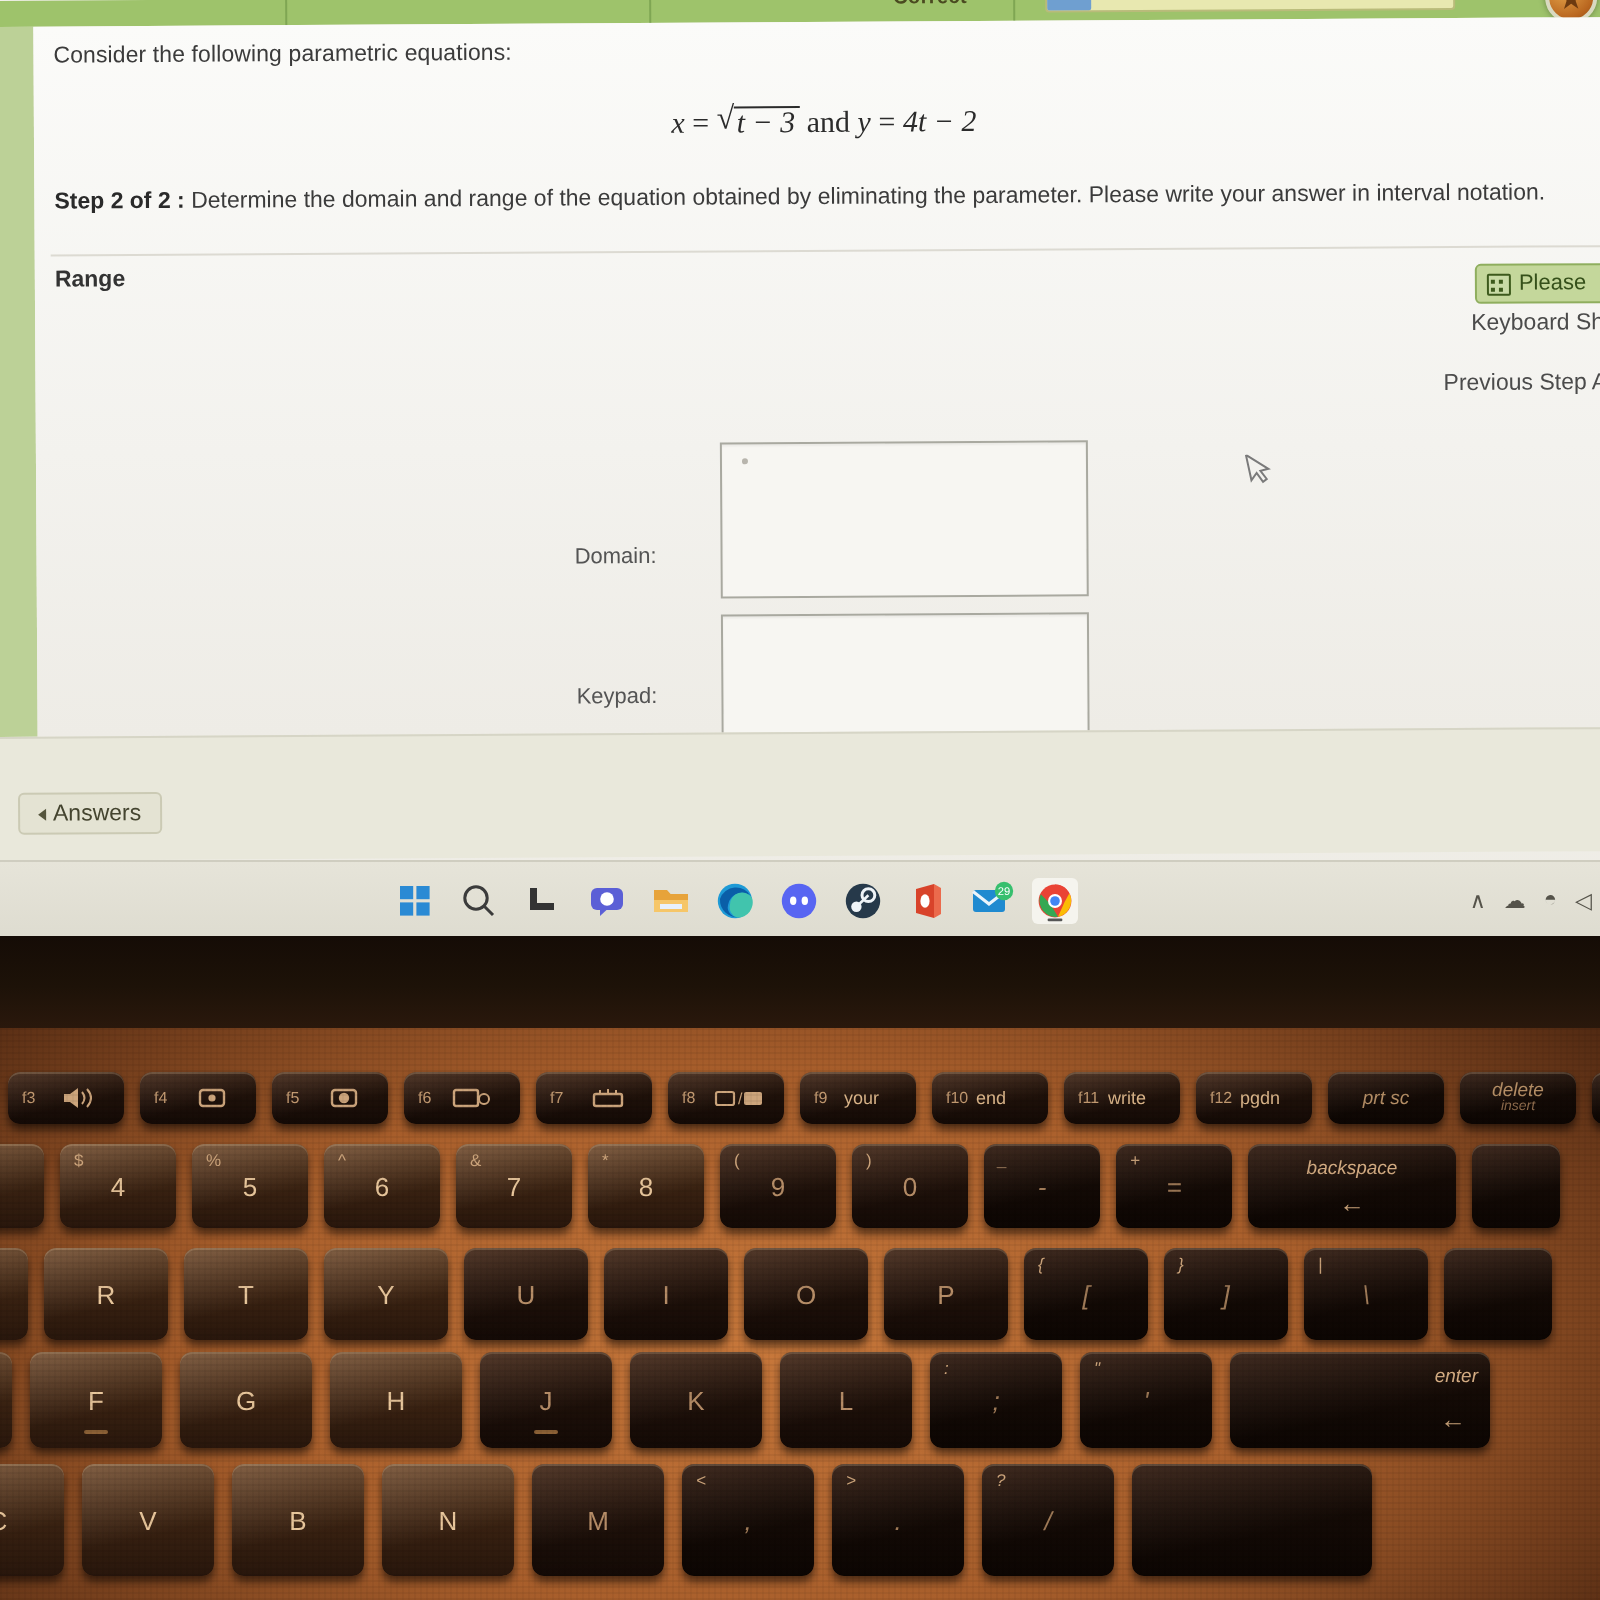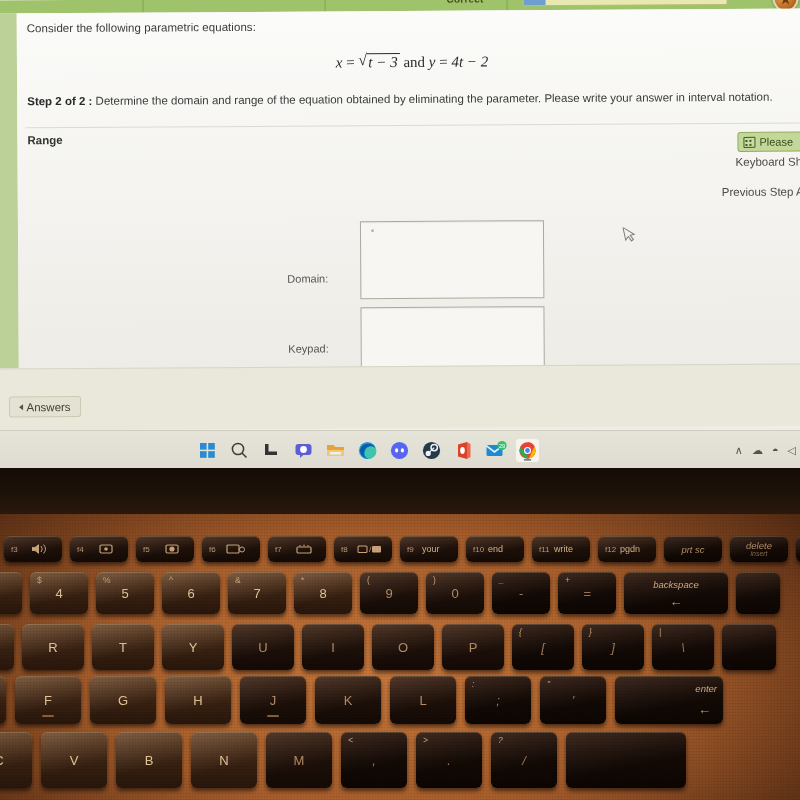--- a/index.html
+++ b/index.html
@@ -620,21 +620,21 @@
         <span class="legend">L</span>
       </div>
       <div class="key darker" style="width:66px;height:48px;">
         <span class="sl">:</span>
         <span class="legend">;</span>
       </div>
       <div class="key darker" style="width:66px;height:48px;">
         <span class="sl">"</span>
         <span class="legend">'</span>
       </div>
-      <div class="key darker" style="width:108px;height:48px;">
+      <div class="key darker" style="width:130px;height:48px;">
         <span class="wordlabel" style="left:auto;right:6px;transform:none;">enter</span>
         <span class="arrowleft" style="left:auto;right:12px;top:26px;transform:none;">←</span>
       </div>
     </div>
 
     <div class="keyrow" style="left:-34px; top:218px; gap:9px;">
       <div class="key" style="width:66px;height:56px;">
         <span class="legend">C</span>
       </div>
       <div class="key" style="width:66px;height:56px;">

